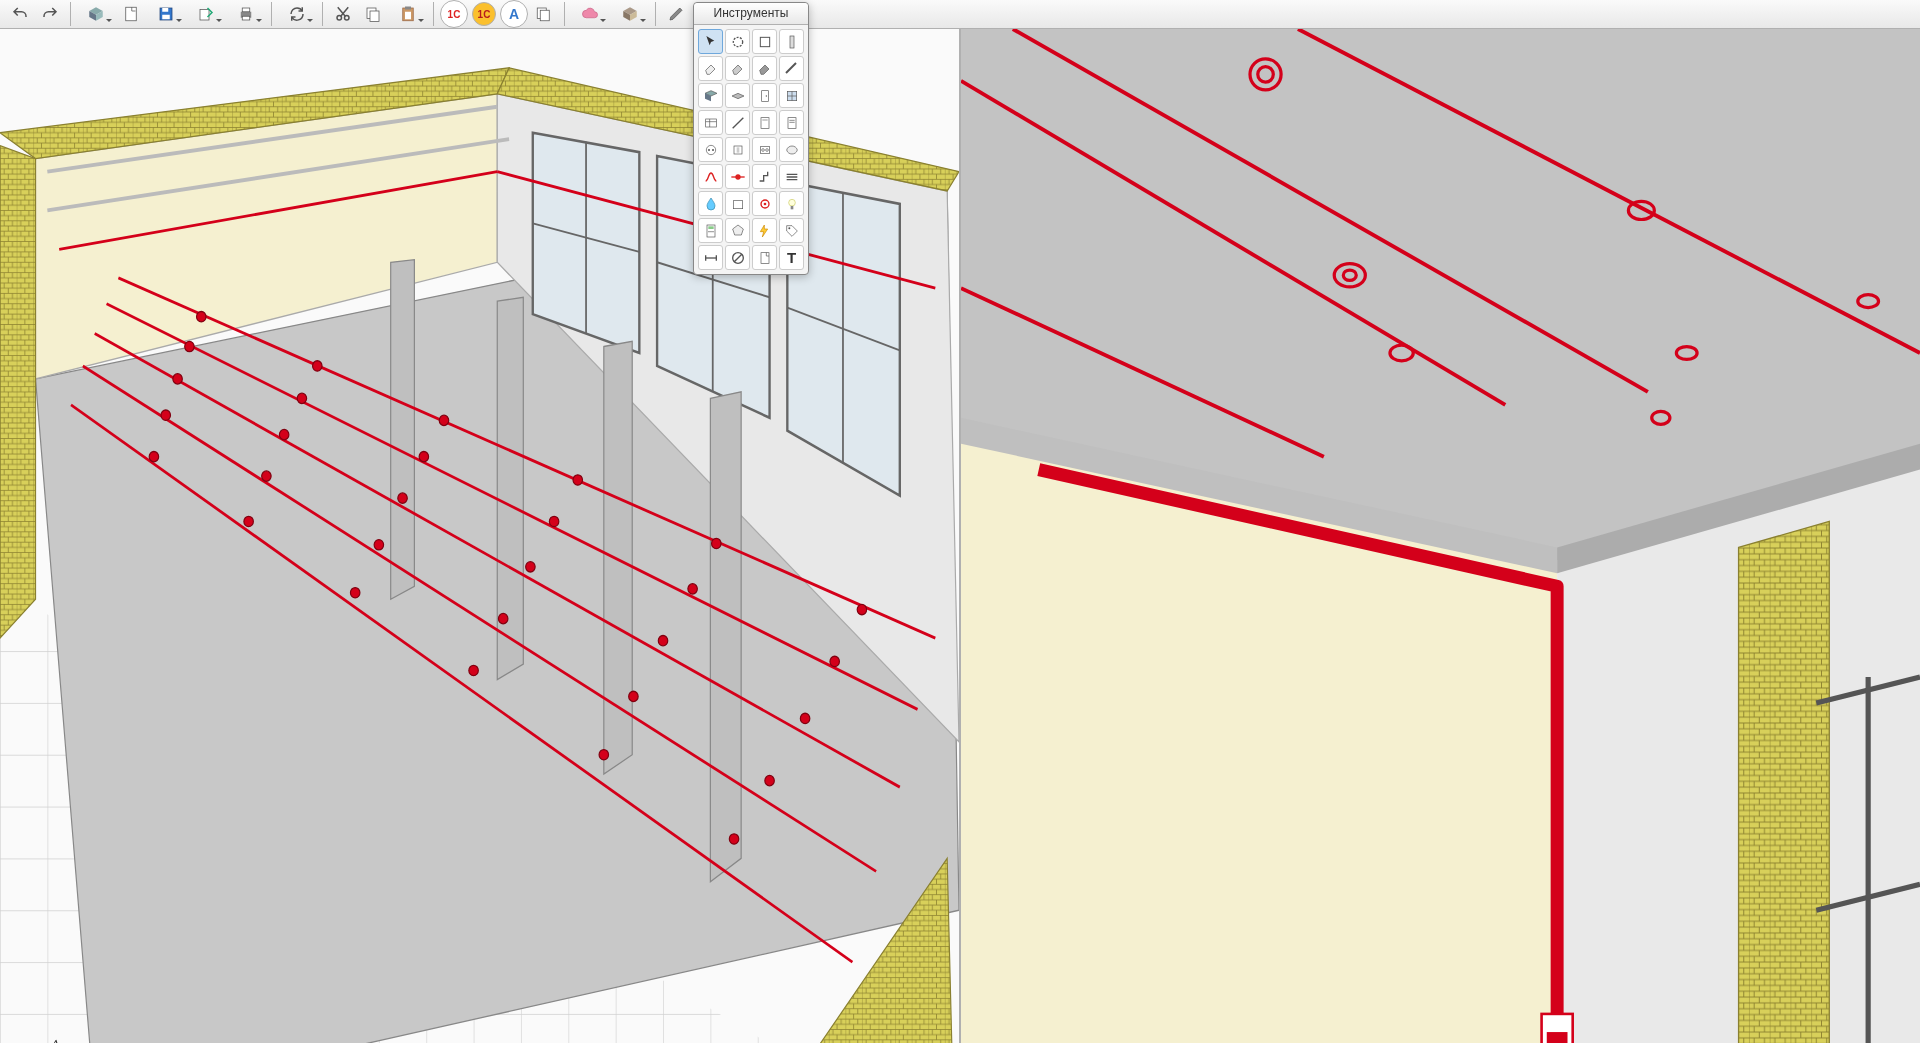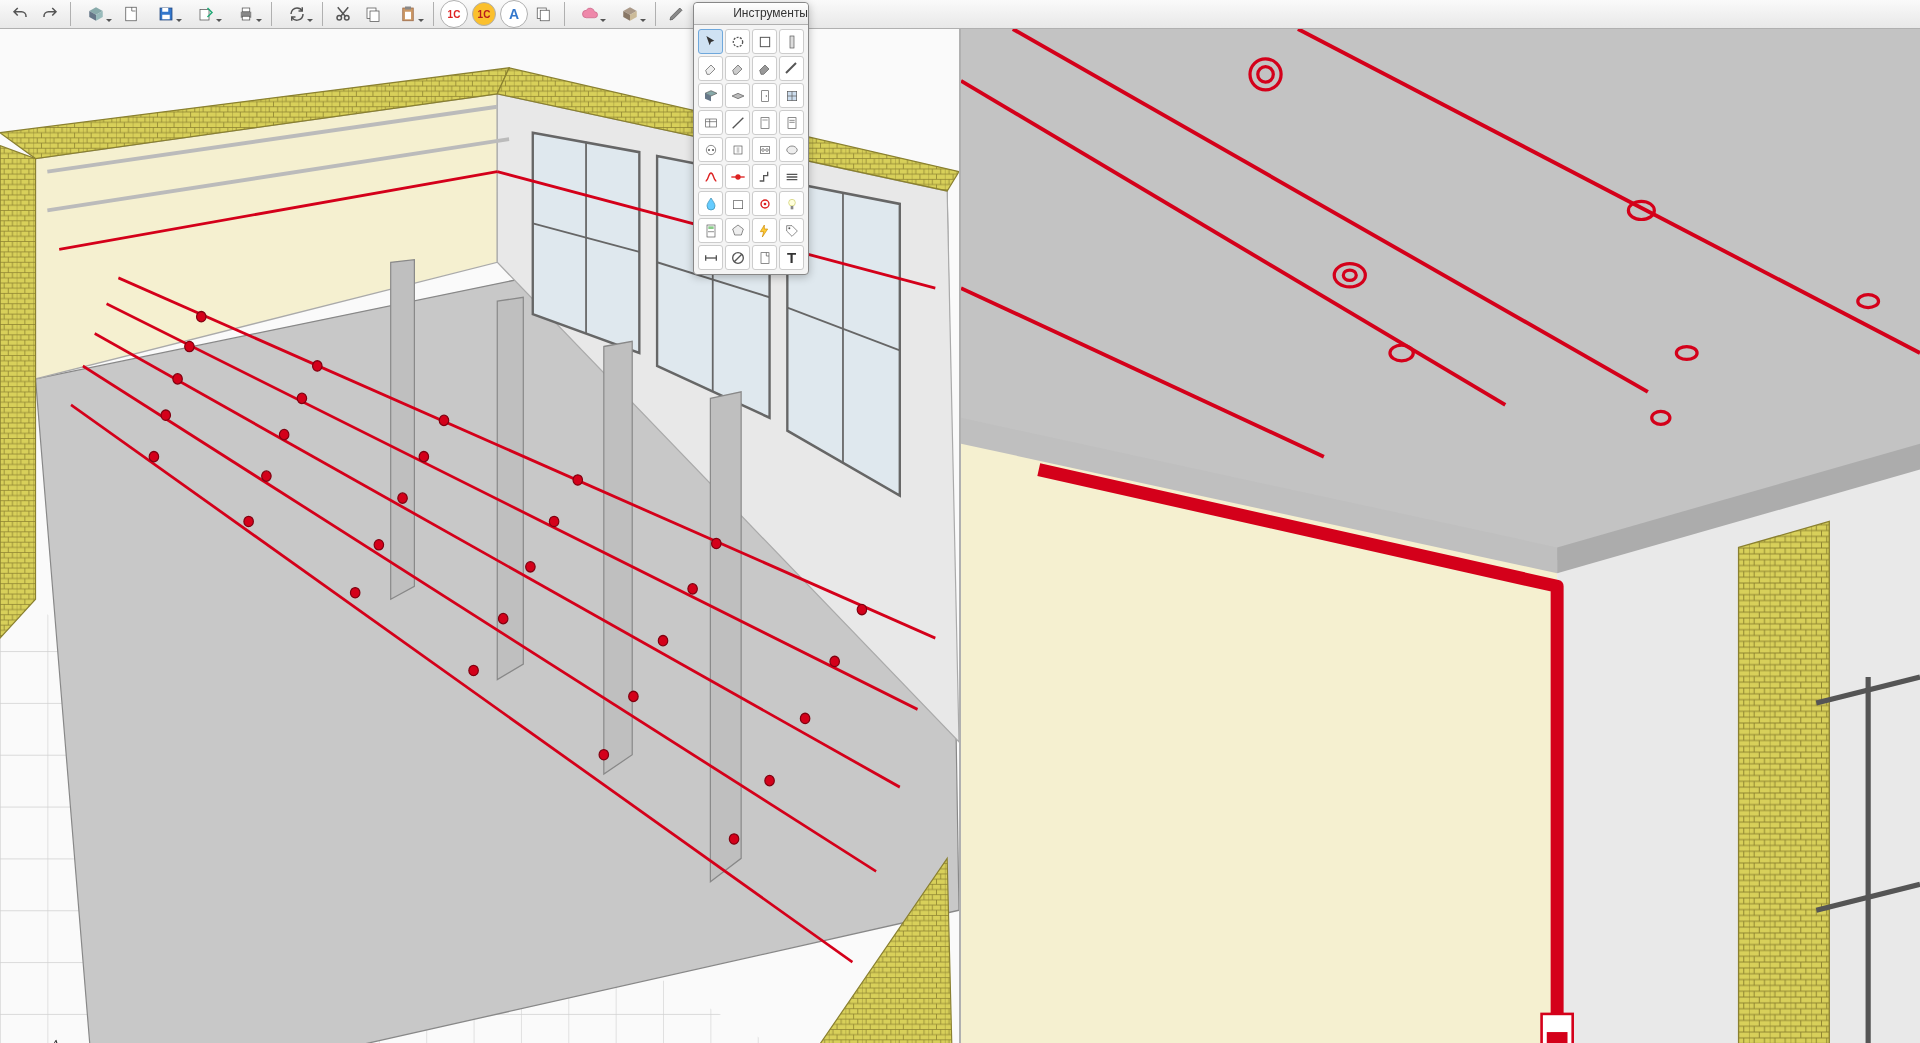--- a/index.html
+++ b/index.html
@@ -20,21 +20,21 @@
   
   .workspace { flex:1; display:flex; position:relative; }
   .view { flex:1; position:relative; background:#fafafa; }
   .view-left { border-right:2px solid #b0b0b0; }
   
   
   .viewport-svg { width:100%; height:100%; display:block; }
   
   
   .panel { position:absolute; top:2px; left:693px; width:116px; background:#f4f4f4; border:1px solid #888; border-radius:4px; box-shadow:0 2px 8px rgba(0,0,0,.25); z-index:20; }
-  .panel-title { height:22px; line-height:21px; text-align:right; font-size:12px; color:#333; background:linear-gradient(#fff,#e8e8e8); border-bottom:1px solid #b0b0b0; border-radius:4px 4px 0 0; }
+  .panel-title { height:22px; line-height:21px; text-align:center; font-size:12px; color:#333; background:linear-gradient(#fff,#e8e8e8); border-bottom:1px solid #b0b0b0; border-radius:4px 4px 0 0; }
   .panel-body { display:grid; grid-template-columns:repeat(4,1fr); gap:2px; padding:4px; }
   .pbtn { width:25px; height:25px; border:1px solid #ccc; border-radius:3px; background:#fff; display:flex; align-items:center; justify-content:center; cursor:pointer; color:#555; }
   .pbtn svg { width:16px; height:16px; }
   .pbtn.sel { background:#cfe2f3; border-color:#6fa8dc; }
   
   .axis-label { position:absolute; font-size:13px; font-style:italic; color:#333; }
 </style>
 </head>
 <body>
 

